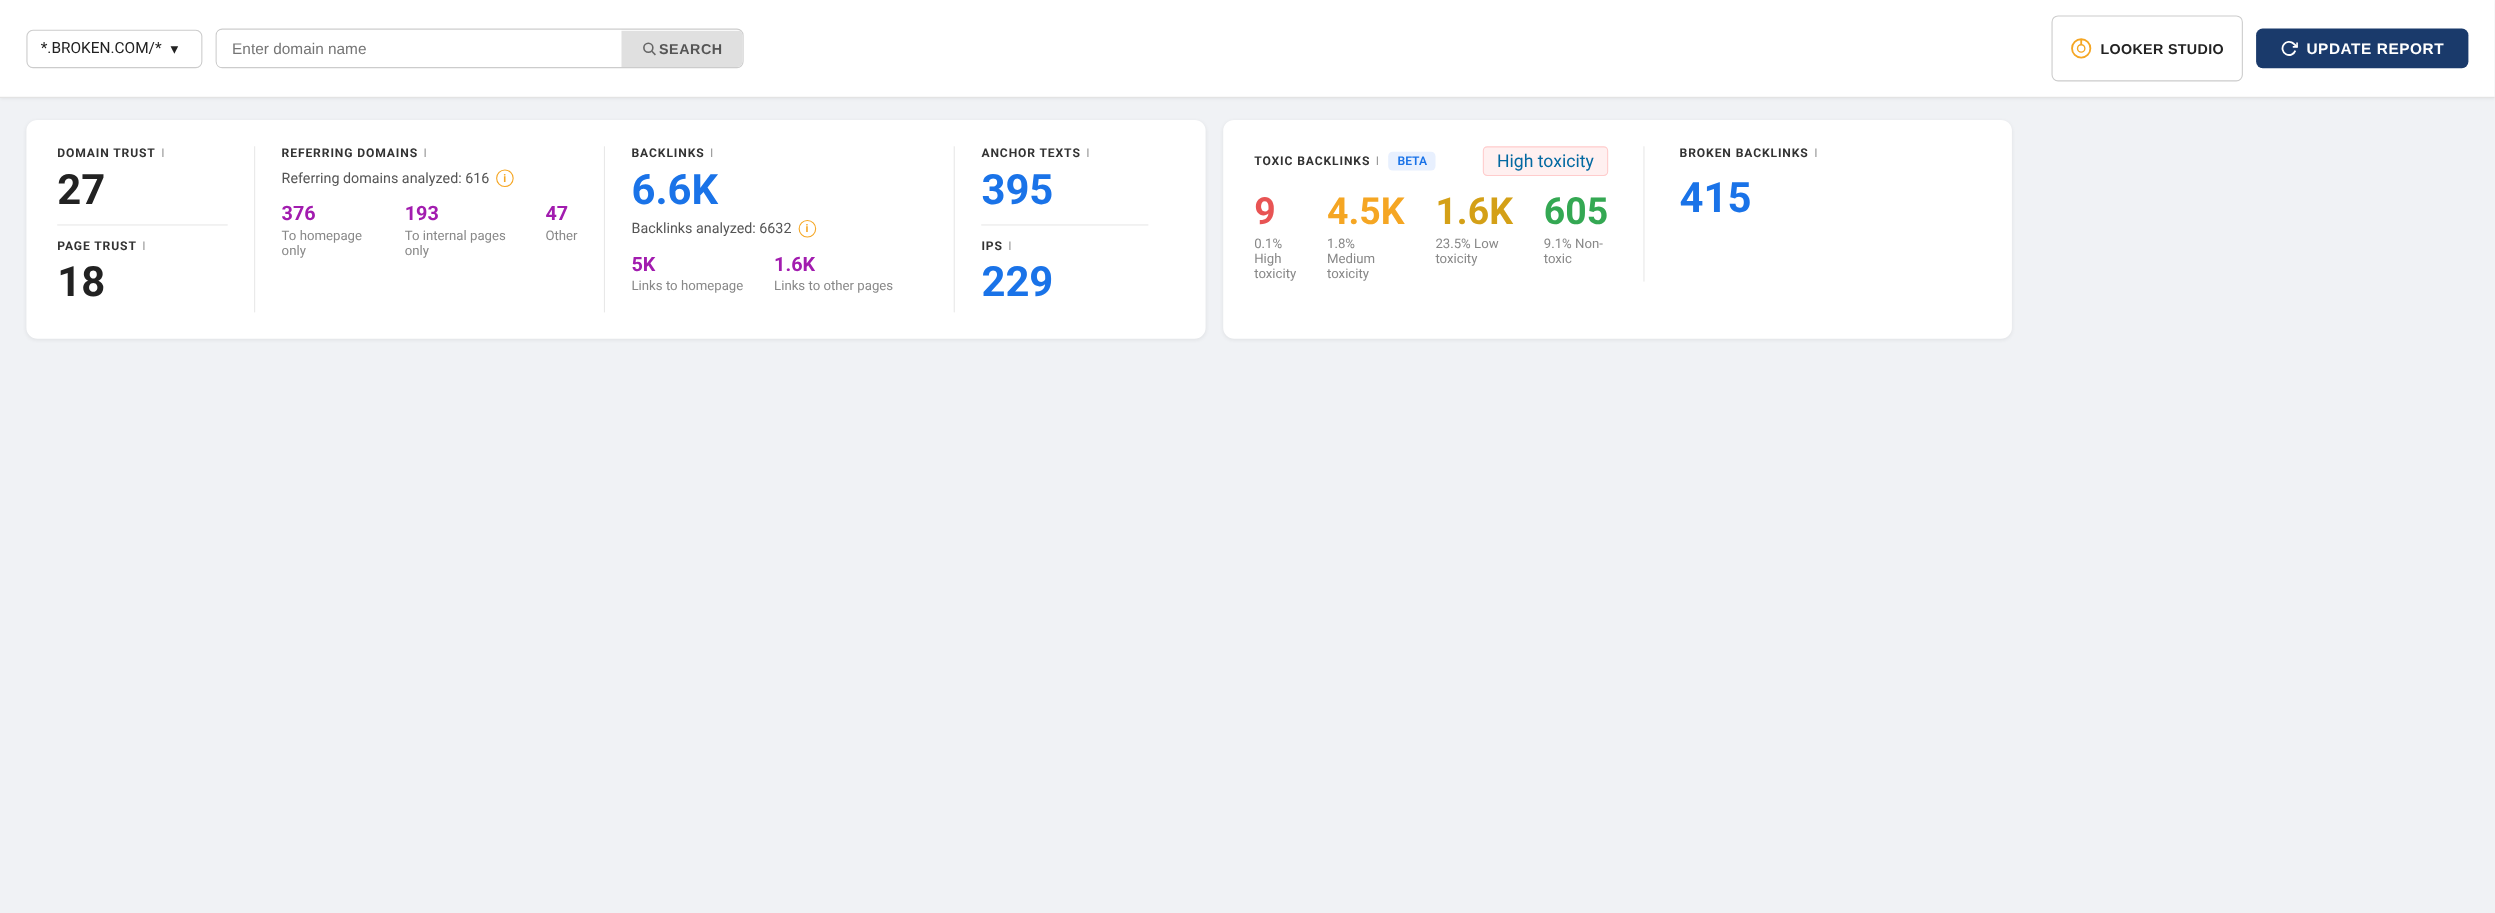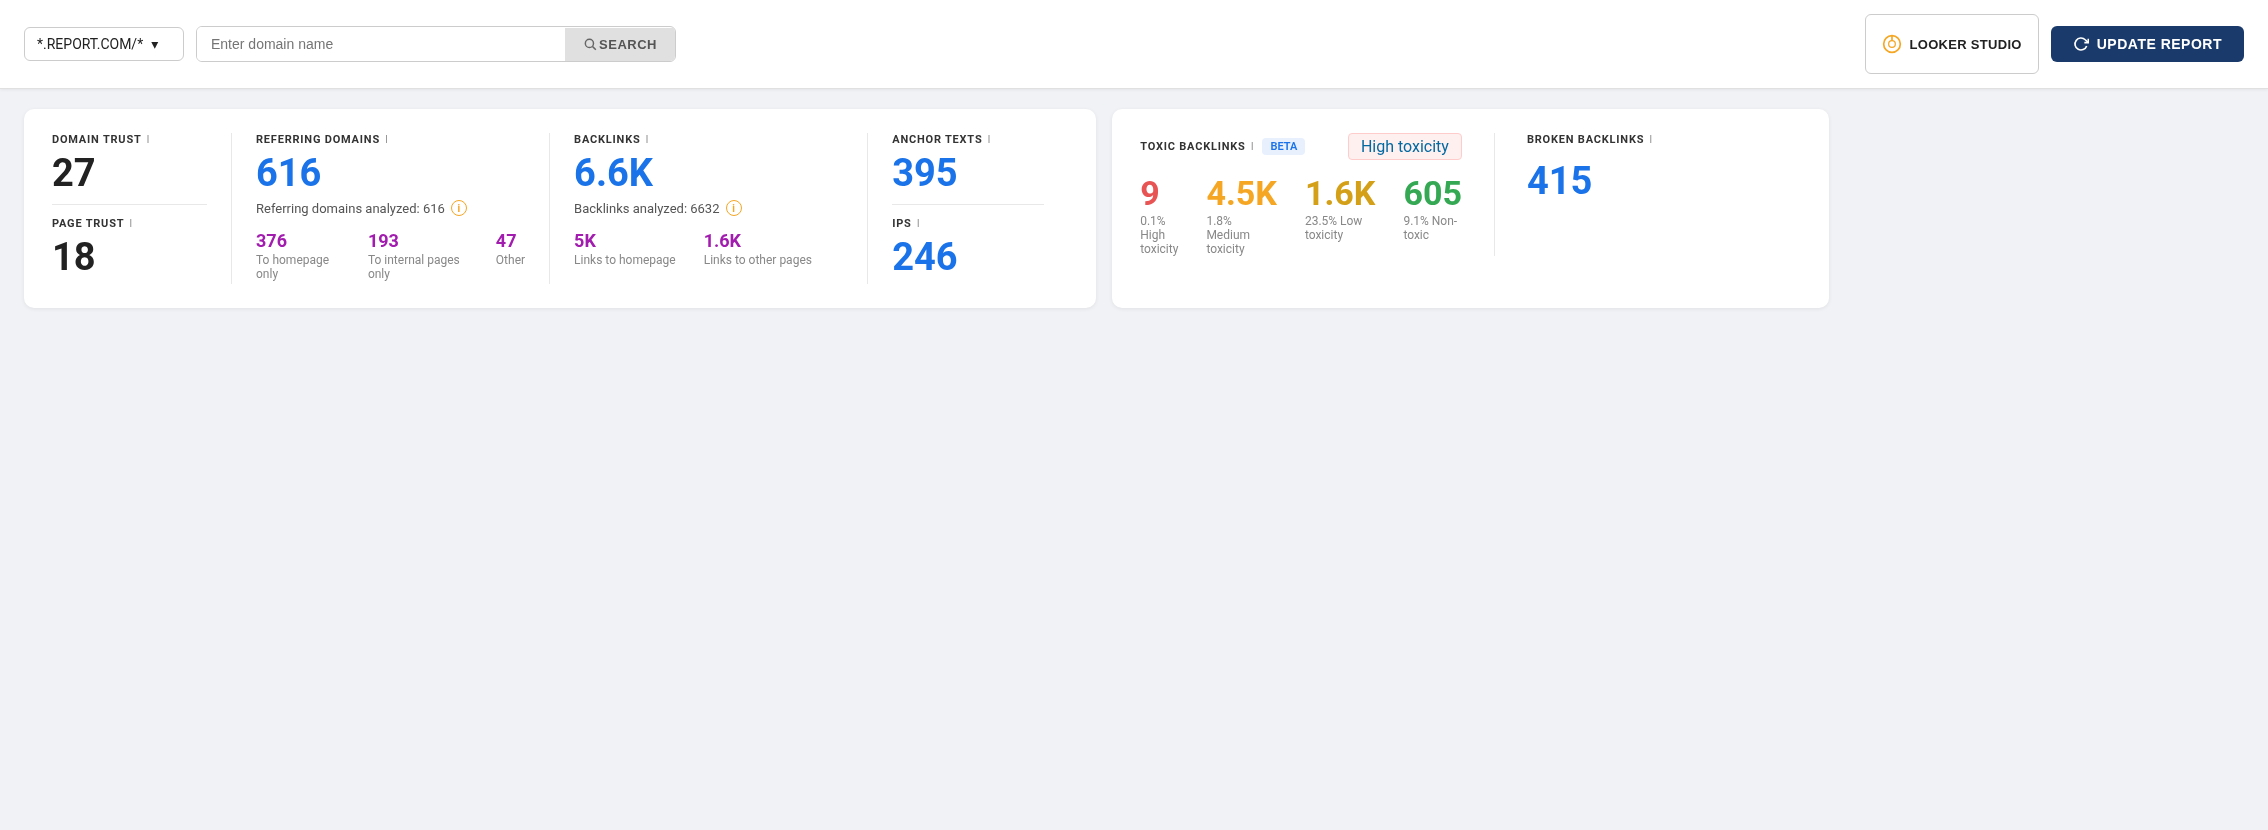--- a/index.html
+++ b/index.html
@@ -262,21 +262,21 @@
     .looker-icon {
       width: 20px;
       height: 20px;
     }
   </style>
 </head>
 <body>
 
 <div class="header">
   <div class="domain-select">
-    <span>*.REPORT.COM/*</span>
+    <span>*.BROKEN.COM/*</span>
     <span class="chevron-icon">▾</span>
   </div>
 
   <div class="search-input-wrap">
     <input type="text" placeholder="Enter domain name" style="">
     <button class="search-btn">
       <svg width="14" height="14" viewBox="0 0 24 24" fill="none" stroke="#666" stroke-width="2.5">
         <circle cx="11" cy="11" r="7"></circle>
         <line x1="16.5" y1="16.5" x2="22" y2="22"></line>
       </svg>
@@ -320,21 +320,20 @@
           <em class="info-icon">i</em>
         </div>
         <div class="metric-value-large">18</div>
       </div>
 
       <div class="metric-section" style="flex: 2;">
         <div class="metric-label">
           <span>REFERRING DOMAINS</span>
           <em class="info-icon">i</em>
         </div>
-        <div class="metric-value-large metric-value-blue">616</div>
         <div class="analyzed-text">
           <span>Referring domains analyzed: 616</span>
           <span class="info-circle">i</span>
         </div>
         <div class="sub-metrics">
           <div class="sub-metric-item">
             <div class="sub-metric-value">376</div>
             <div class="sub-metric-label">To homepage only</div>
           </div>
           <div class="sub-metric-item">
@@ -374,21 +373,21 @@
         <div class="metric-label">
           <span>ANCHOR TEXTS</span>
           <em class="info-icon">i</em>
         </div>
         <div class="metric-value-large metric-value-blue">395</div>
         <hr class="divider">
         <div class="metric-label" style="margin-top:8px;">
           <span>IPS</span>
           <em class="info-icon">i</em>
         </div>
-        <div class="metric-value-large metric-value-blue">246</div>
+        <div class="metric-value-large metric-value-blue">229</div>
       </div>
 
     </div>
   </div>
 
   <div class="card">
     <div class="bottom-metrics">
 
       <div class="bottom-section">
         <div class="section-header">

